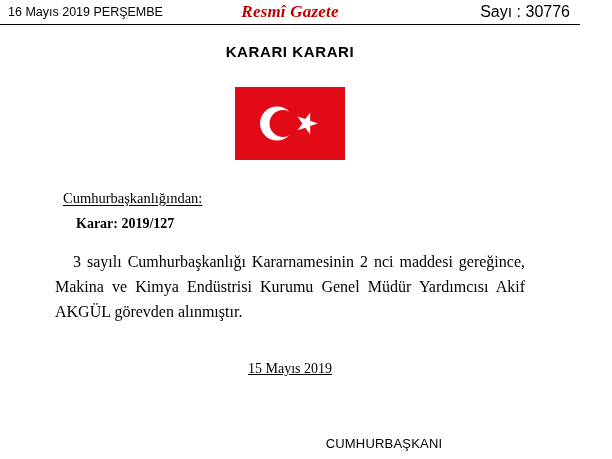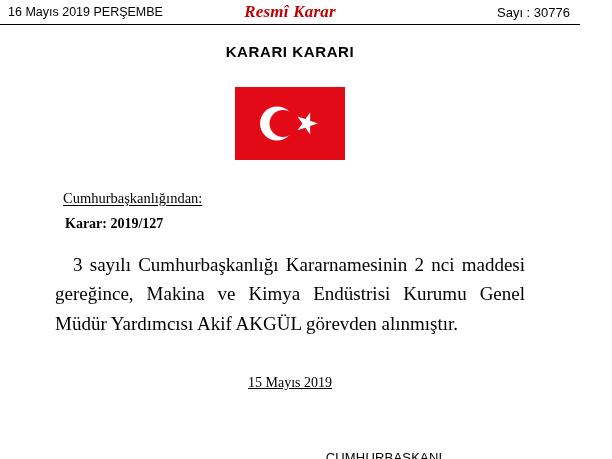--- a/index.html
+++ b/index.html
@@ -46,21 +46,21 @@
     font-family: "Liberation Serif", serif;
     font-size: 17px;
     font-weight: bold;
     font-style: italic;
     color: #c00000;
     letter-spacing: 0.2px;
     pointer-events: none;
   }
   .masthead-issue {
     font-family: "Liberation Sans", sans-serif;
-    font-size: 13px;
+    font-size: 16px;
     color: #000;
     white-space: nowrap;
     z-index: 1;
   }
   .rule {
     border: 0;
     border-top: 1px solid #000;
     margin: 0;
     width: 100%;
   }
@@ -97,25 +97,25 @@
     font-size: 14.5px;
     text-decoration: underline;
     text-underline-offset: 2px;
     margin-left: 8px;
   }
   .decision-no {
     font-family: "Liberation Serif", serif;
     font-size: 14px;
     font-weight: bold;
     margin-top: 9px;
-    margin-left: 10px;
+    margin-left: 21px;
   }
   .paragraph {
     font-family: "Liberation Serif", serif;
-    font-size: 19px;
+    font-size: 16px;
     line-height: 1.55;
     text-align: justify;
     margin-top: 18px;
     text-indent: 18px;
   }
   .date-line {
     text-align: center;
     font-family: "Liberation Serif", serif;
     font-size: 14px;
     margin-top: 37px;
@@ -144,21 +144,21 @@
     letter-spacing: 0.2px;
   }
 </style>
 </head>
 <body>
 
 <div class="page">
 
   <div class="masthead">
     <span class="masthead-date">16 Mayıs 2019 PERŞEMBE</span>
-    <span class="masthead-title">Resmî Karar</span>
+    <span class="masthead-title">Resmî Gazete</span>
     <span class="masthead-issue">Sayı : 30776</span>
   </div>
   <hr class="rule">
 
   <div class="doc-title">KARARI KARARI</div>
 
   <div class="flag-wrap">
     <div class="flag">
       <svg width="110" height="73" viewBox="0 0 110 73">
         <rect x="0" y="0" width="110" height="73" fill="#e30a17"></rect>

